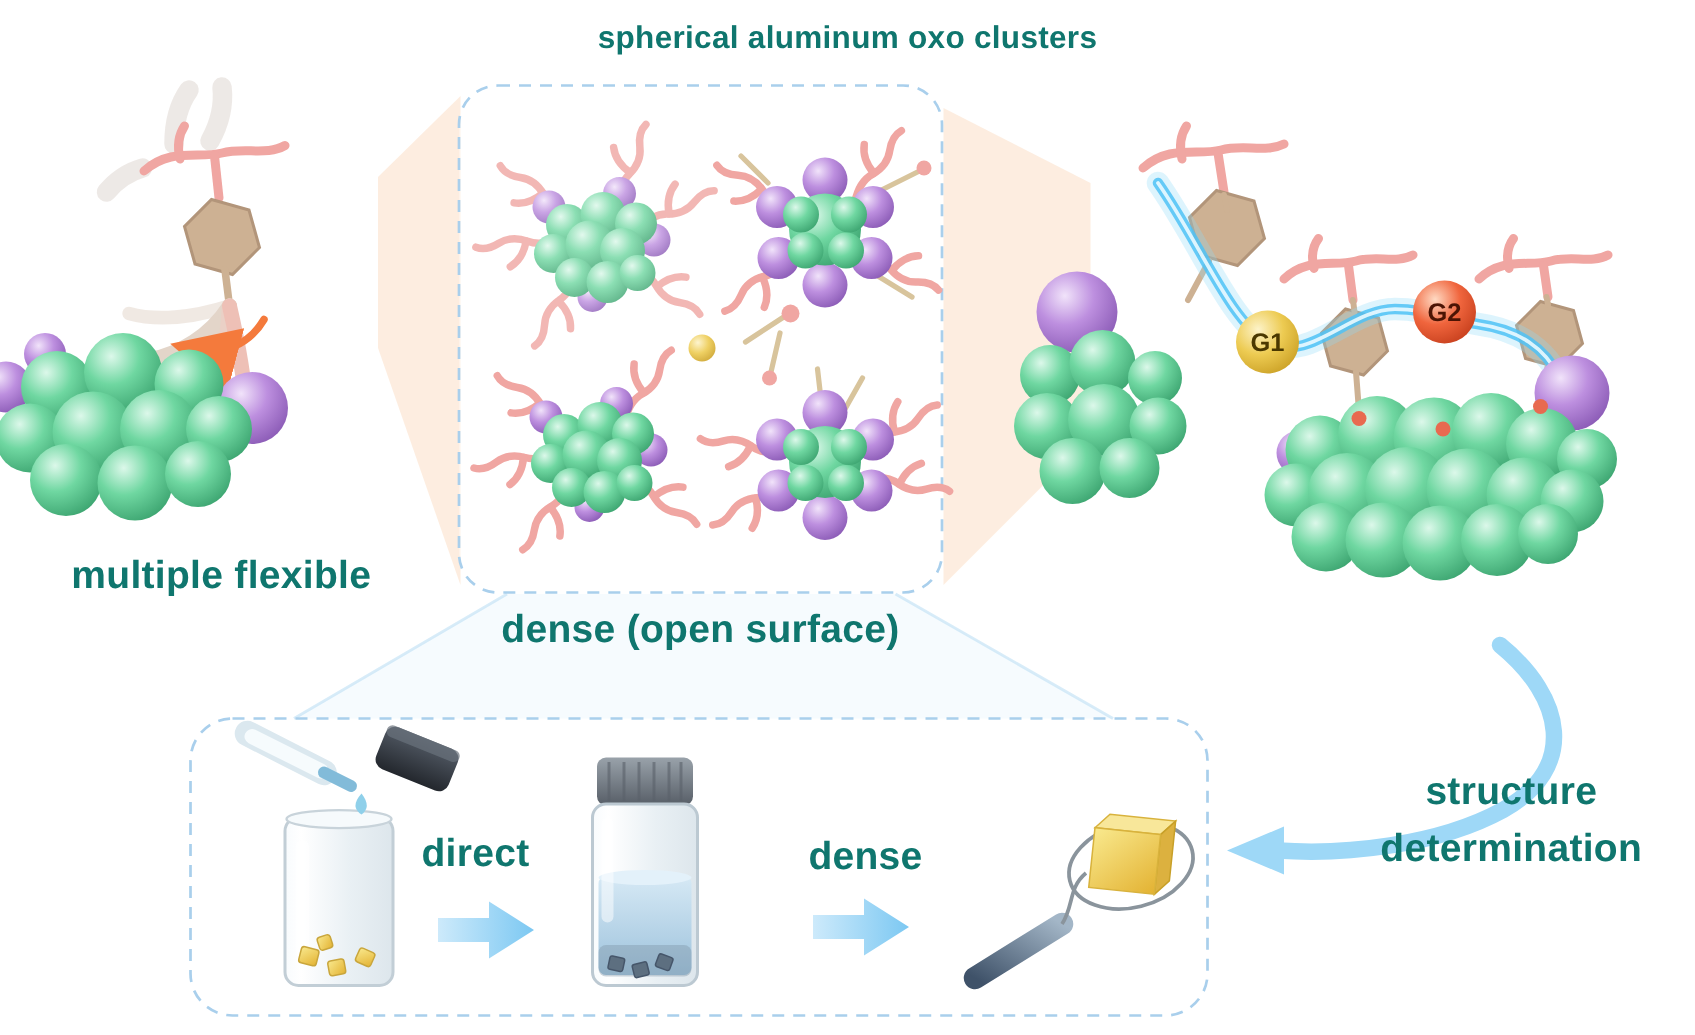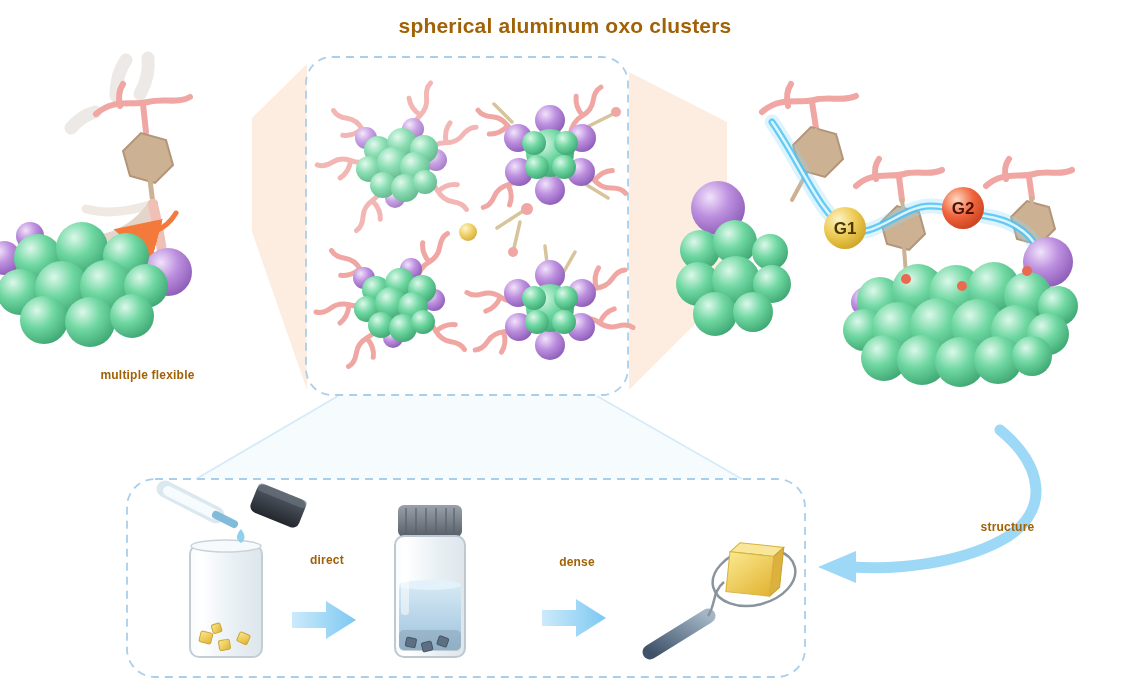--- a/index.html
+++ b/index.html
@@ -1,23 +1,23 @@
 <!DOCTYPE html>
 <html><head>
 <meta charset="utf-8">
 <style>
   *{box-sizing:border-box}
   html,body{margin:0;padding:0;background:#ffffff}
   .stage{position:relative;width:1130px;height:690px;background:#fff;
          font-family:"Liberation Sans","DejaVu Sans",sans-serif;overflow:hidden}
   .scene{position:absolute;left:0;top:0}
-  .lbl{position:absolute;font-weight:700;color:#a16207;text-align:center;letter-spacing:.2px}
-  .size20{font-size:12px}
+  .lbl{position:absolute;font-weight:700;color:#0f766e;text-align:center;letter-spacing:.2px}
+  .size20{font-size:26px}
   .title{font-size:21px}
-  .structure{font-size:12px;line-height:38px}
+  .structure{font-size:26px;line-height:38px}
 </style>
 </head>
 <body>
 
 <div class="stage">
 
 <svg class="scene" width="1130" height="690" viewBox="0 0 1130 690">
 <defs>
   <radialGradient id="gGreen" cx="35%" cy="30%" r="80%">
     <stop offset="0%" stop-color="#dcf8ea"></stop>
@@ -343,19 +343,21 @@
       <polygon points="-22,-18 -13,-28 31,-28 22,-18" fill="#f8e79a" stroke="#d8b23c" stroke-width="1"></polygon>
       <polygon points="22,-18 31,-28 31,12 22,22" fill="#dcb13f" stroke="#c8a028" stroke-width="1"></polygon>
       <rect x="-22" y="-18" width="44" height="40" fill="url(#gCube)" stroke="#d8b23c" stroke-width="1"></rect>
     </g>
   </g>
 </g>
 </svg>
 
 <div class="lbl title" style="left:315px;top:14px;width:500px;">spherical aluminum oxo clusters</div>
 <div class="lbl size20" style="left:40px;top:368px;width:215px;">multiple flexible</div>
-<div class="lbl size20" style="left:277px;top:553px;width:100px;">direct</div>
+<div class="lbl size20" style="left:317px;top:404px;width:300px;">dense (open surface)</div>
+<div class="lbl size20" style="left:267px;top:553px;width:100px;">direct</div>
 <div class="lbl size20" style="left:527px;top:555px;width:100px;">dense</div>
 <div class="lbl structure" style="left:915px;top:508px;width:185px;">
   <div>structure</div>
+  <div>determination</div>
 </div>
 
 </div>
 
 </body></html>

